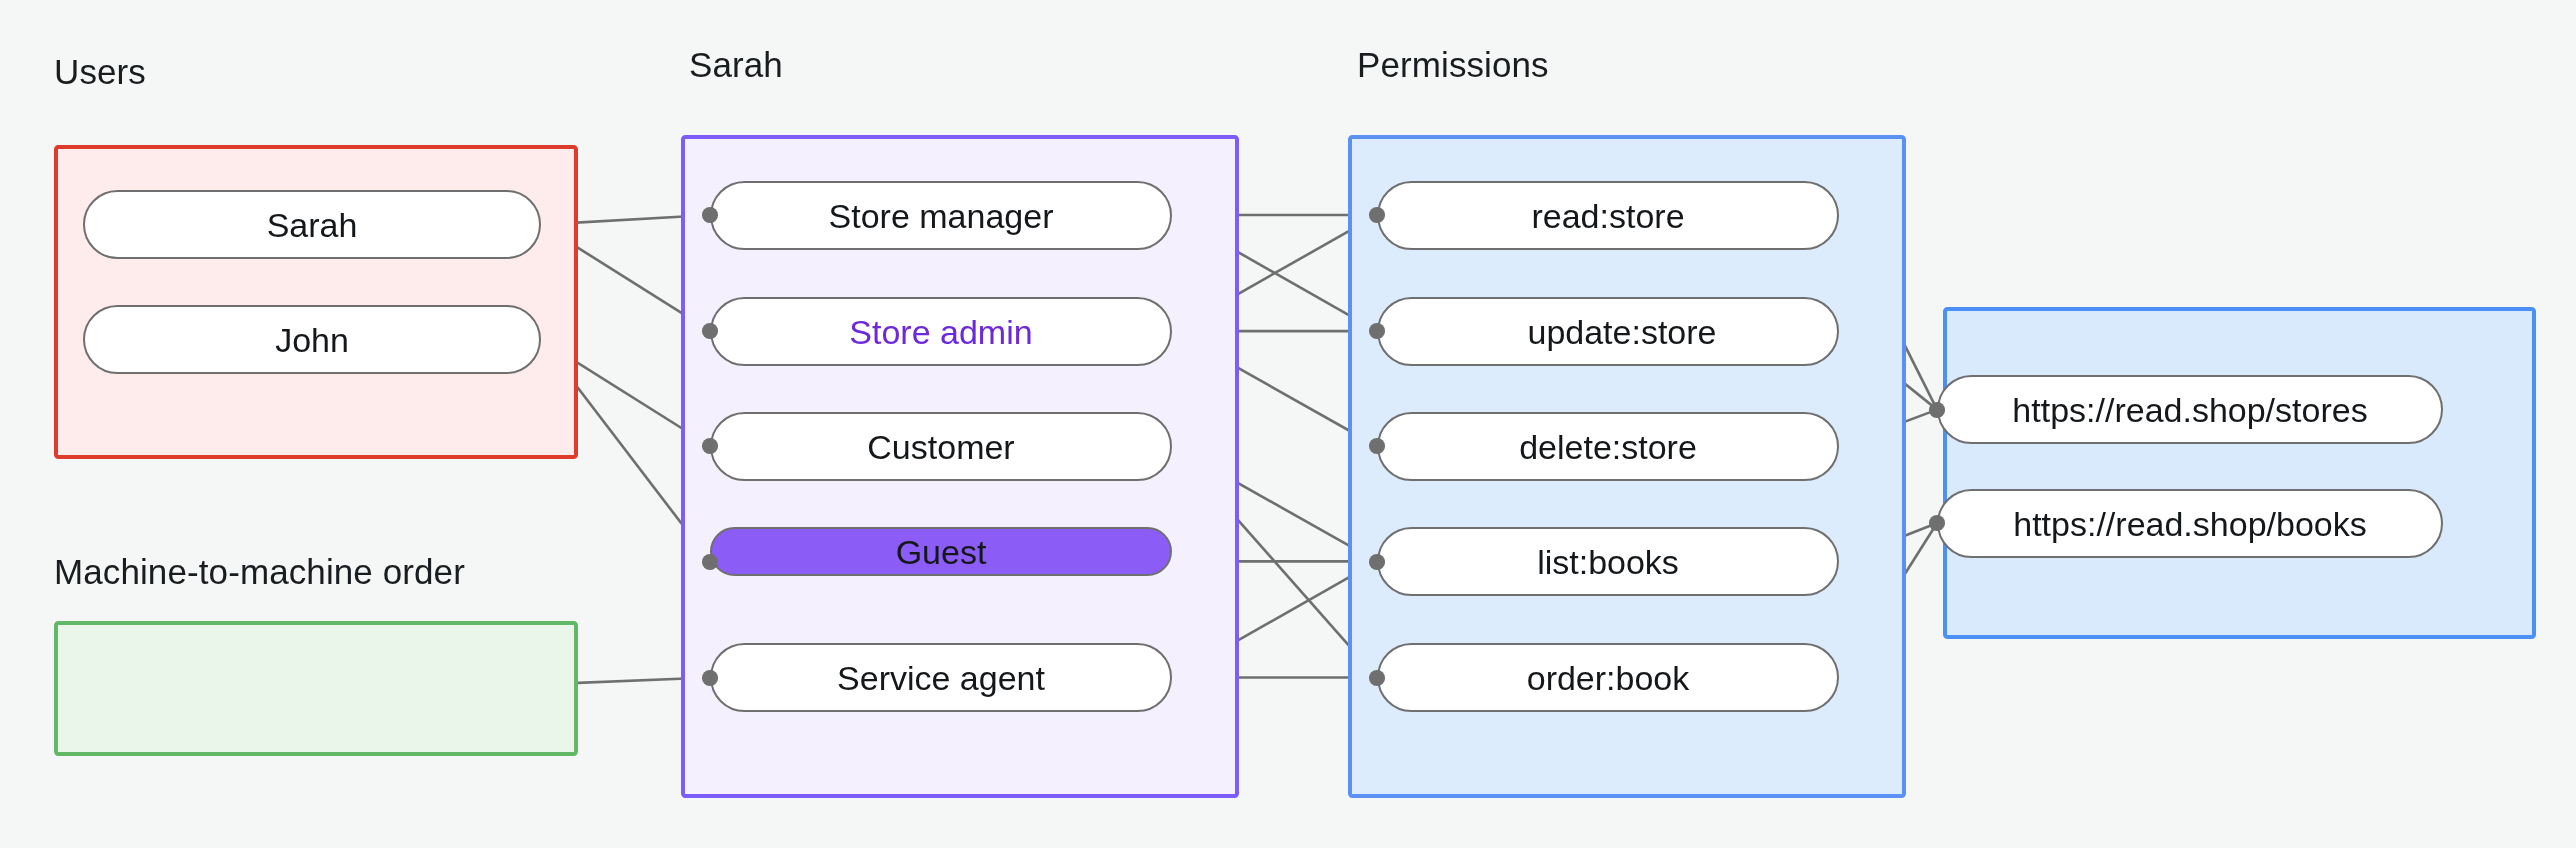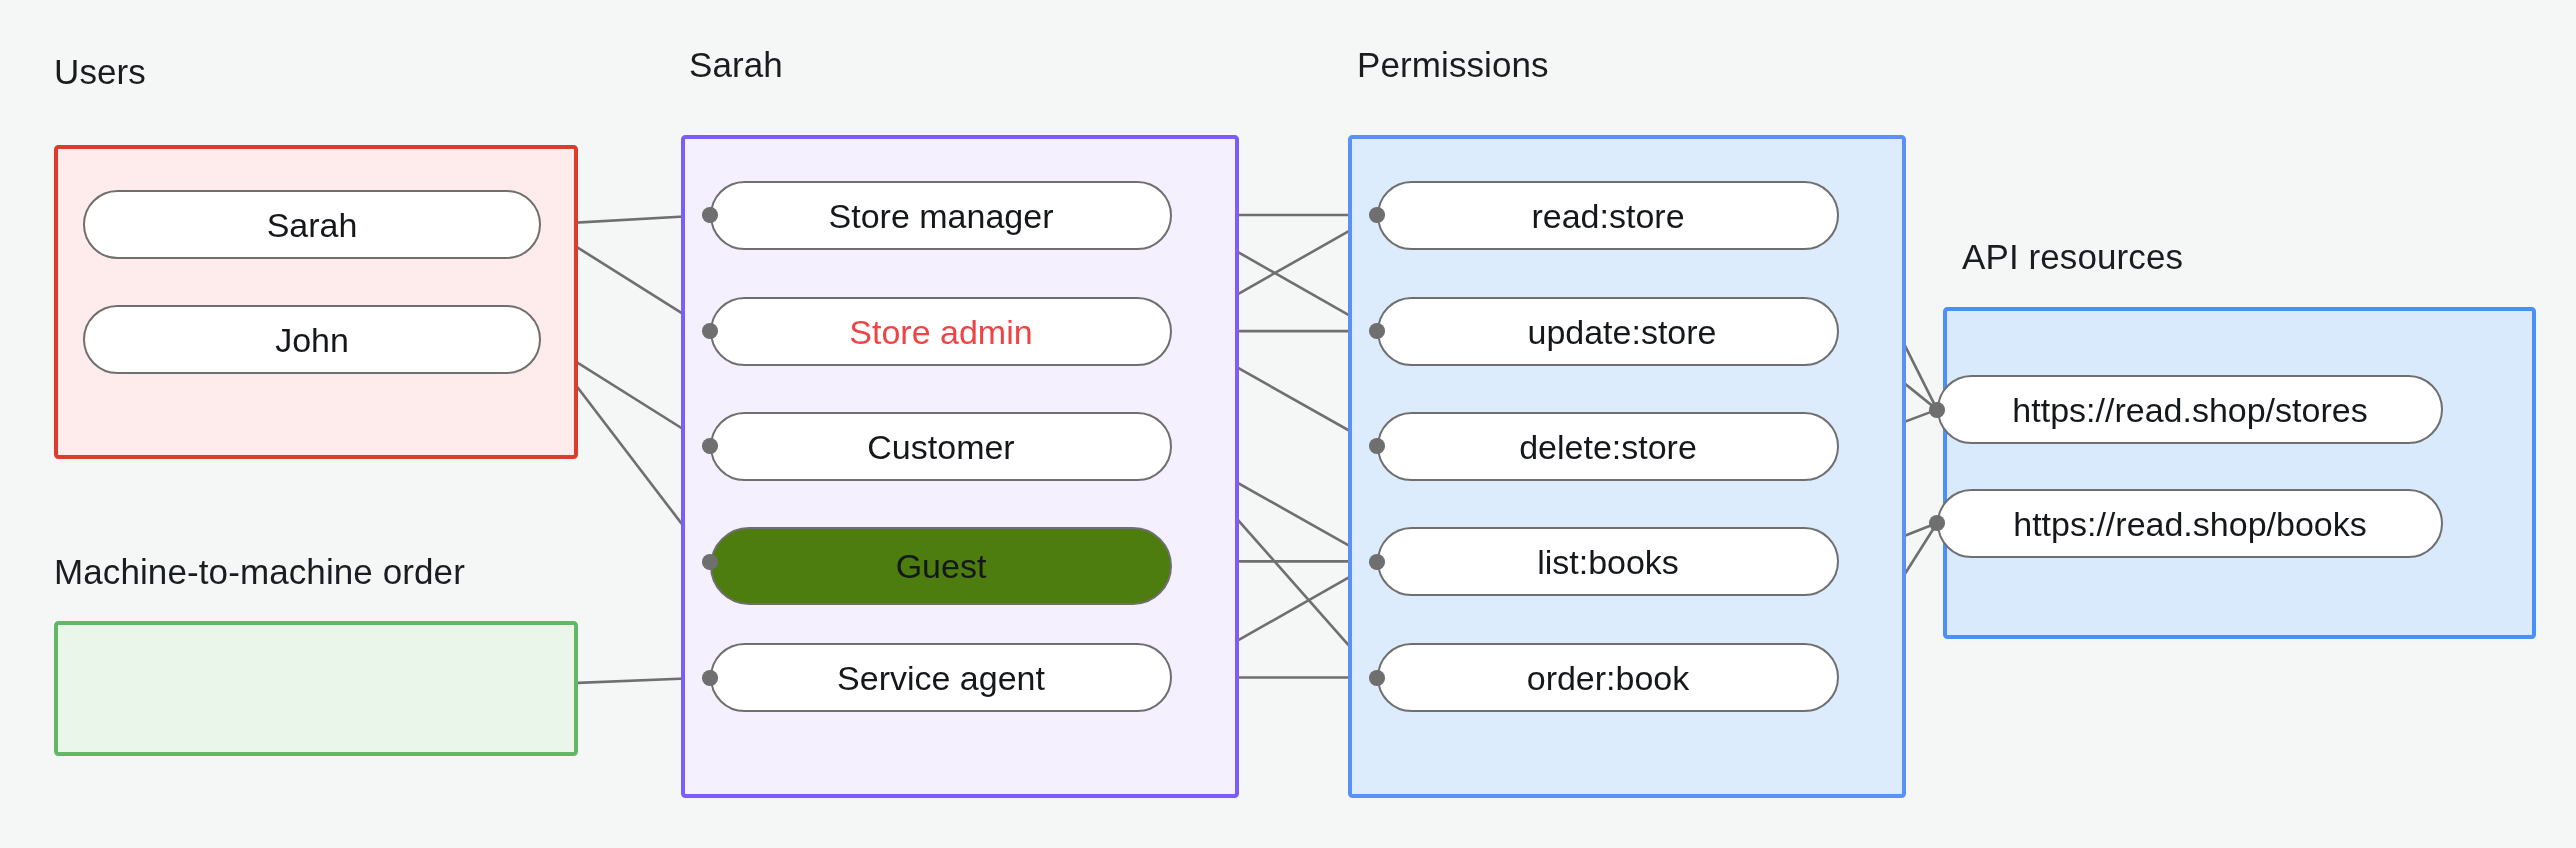--- a/index.html
+++ b/index.html
@@ -95,38 +95,37 @@
       <line x1="2108" y1="776.5" x2="2220" y2="599.5" stroke="#6f6f6f" stroke-width="3"></line>
     </svg>
 <div class="group-title" style="left: 54px; top: 52px; color: rgb(26, 29, 31);">Users</div>
     <div class="group-box" style="left: 54px; top: 145px; width: 524px; height: 314px; border-color: rgb(221, 59, 44); background: rgb(253, 236, 235);"></div>
     <div class="group-title" style="left: 54px; top: 552px; color: rgb(26, 29, 31);">Machine-to-machine order</div>
     <div class="group-box" style="left: 54px; top: 621px; width: 524px; height: 135px; border-color: rgb(98, 184, 102); background: rgb(234, 246, 234);"></div>
     <div class="group-title" style="left: 689px; top: 45px; color: rgb(26, 29, 31);">Sarah</div>
     <div class="group-box" style="left: 681px; top: 135px; width: 558px; height: 663px; border-color: rgb(124, 92, 250); background: rgb(244, 240, 254);"></div>
     <div class="group-title" style="left: 1357px; top: 45px; color: rgb(26, 29, 31);">Permissions</div>
     <div class="group-box" style="left: 1348px; top: 135px; width: 558px; height: 663px; border-color: rgb(91, 145, 245); background: rgb(221, 236, 253);"></div>
-    <div class="group-title" style="left: 1962px; top: 237px; color: rgb(26, 29, 31);">API resources</div>
     <div class="group-box" style="left: 1943px; top: 307px; width: 593px; height: 332px; border-color: rgb(74, 144, 247); background: rgb(217, 234, 253);"></div>
     <div class="node" style="left: 83px; top: 190px; width: 458px; height: 69px; border-color: rgb(111, 111, 111); background: rgb(255, 255, 255);">
       <span class="node-label" style="color: rgb(21, 24, 26);">Sarah</span>
     </div>
     <div class="node" style="left: 83px; top: 305px; width: 458px; height: 69px; border-color: rgb(111, 111, 111); background: rgb(255, 255, 255);">
       <span class="node-label" style="color: rgb(21, 24, 26);">John</span>
     </div>
     <div class="node" style="left: 710px; top: 181px; width: 462px; height: 69px; border-color: rgb(111, 111, 111); background: rgb(255, 255, 255);">
       <span class="node-label" style="color: rgb(21, 24, 26);">Store manager</span>
     </div>
     <div class="node" style="left: 710px; top: 297px; width: 462px; height: 69px; border-color: rgb(111, 111, 111); background: rgb(255, 255, 255);">
-      <span class="node-label" style="color: #ef4444;">Store admin</span>
+      <span class="node-label" style="color: #6d28d9;">Store admin</span>
     </div>
     <div class="node" style="left: 710px; top: 412px; width: 462px; height: 69px; border-color: rgb(111, 111, 111); background: rgb(255, 255, 255);">
       <span class="node-label" style="color: rgb(21, 24, 26);">Customer</span>
     </div>
-    <div class="node" style="left: 710px; top: 527px; width: 462px; height: 78px; border-color: rgb(111, 111, 111); background: #4d7c0f;">
+    <div class="node" style="left: 710px; top: 527px; width: 462px; height: 49px; border-color: rgb(111, 111, 111); background: #8b5cf6;">
       <span class="node-label" style="color: rgb(21, 24, 26);">Guest</span>
     </div>
     <div class="node" style="left: 710px; top: 643px; width: 462px; height: 69px; border-color: rgb(111, 111, 111); background: rgb(255, 255, 255);">
       <span class="node-label" style="color: rgb(21, 24, 26);">Service agent</span>
     </div>
     <div class="node" style="left: 1377px; top: 181px; width: 462px; height: 69px; border-color: rgb(111, 111, 111); background: rgb(255, 255, 255);">
       <span class="node-label" style="color: rgb(21, 24, 26);">read:store</span>
     </div>
     <div class="node" style="left: 1377px; top: 297px; width: 462px; height: 69px; border-color: rgb(111, 111, 111); background: rgb(255, 255, 255);">
       <span class="node-label" style="color: rgb(21, 24, 26); margin-left: 28px;">update:store</span>

